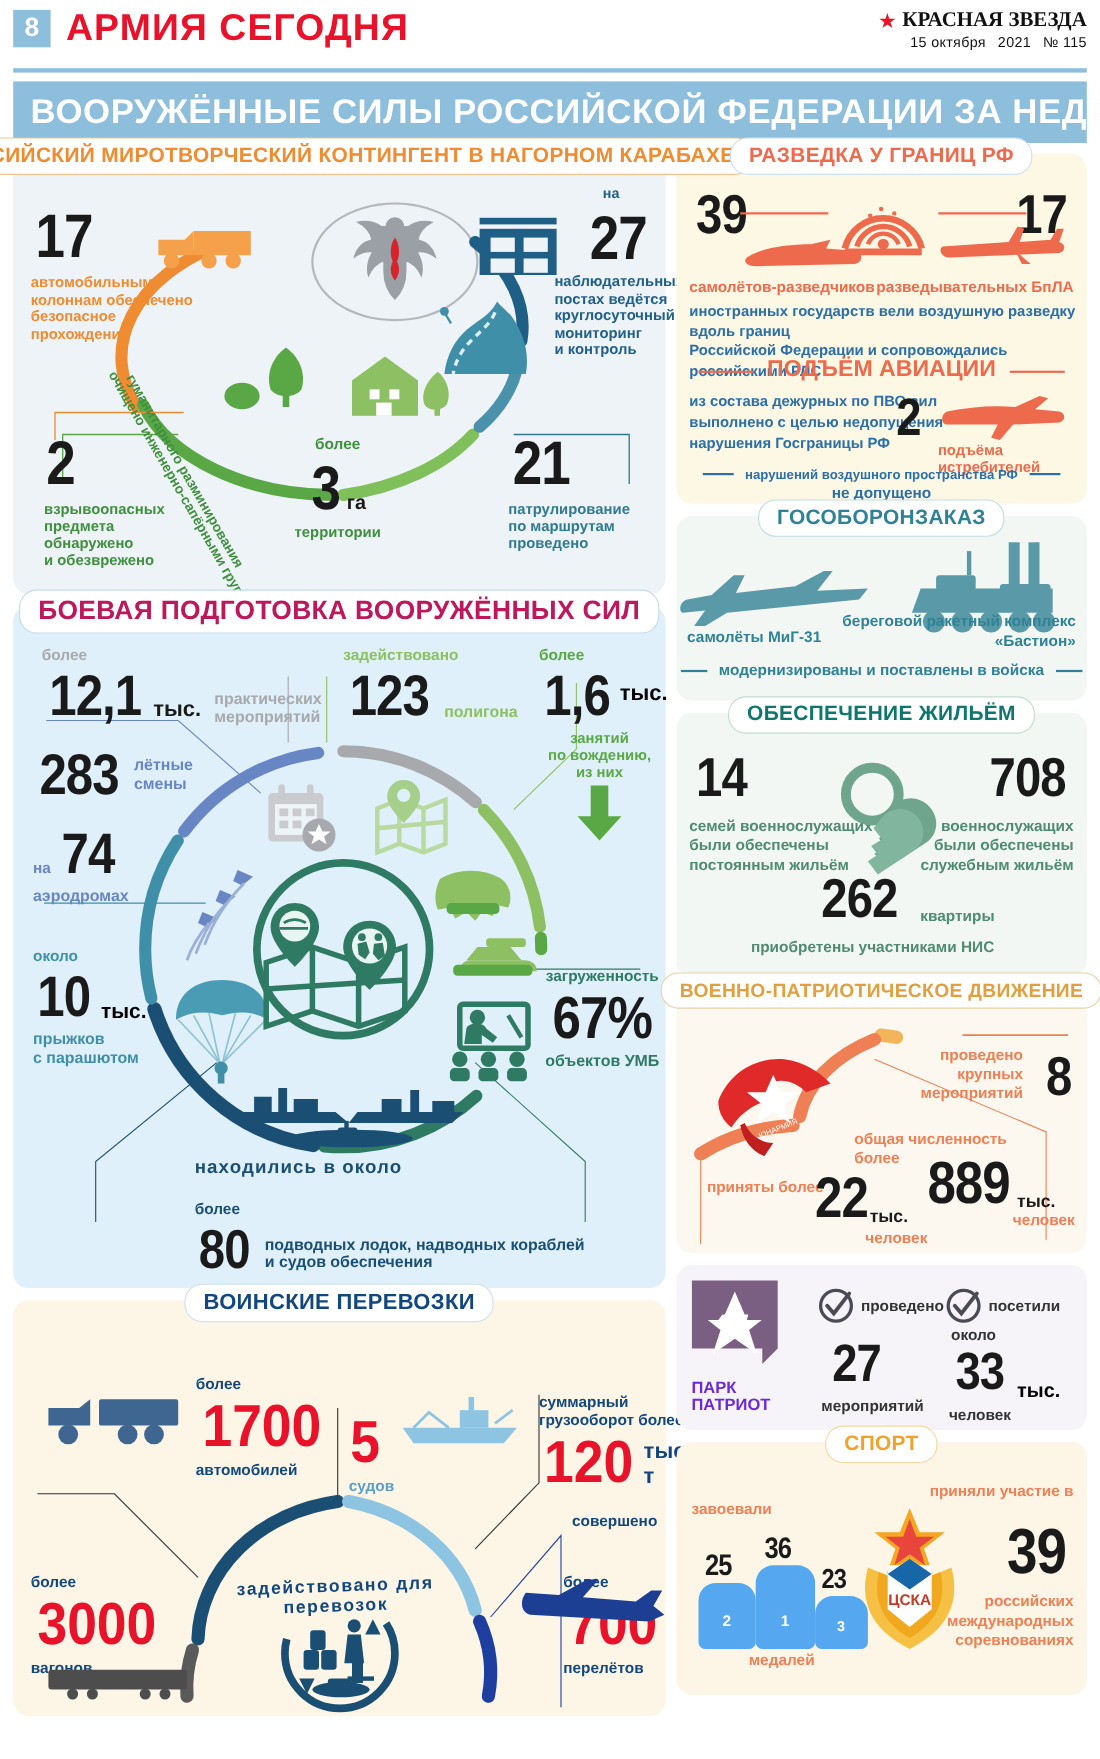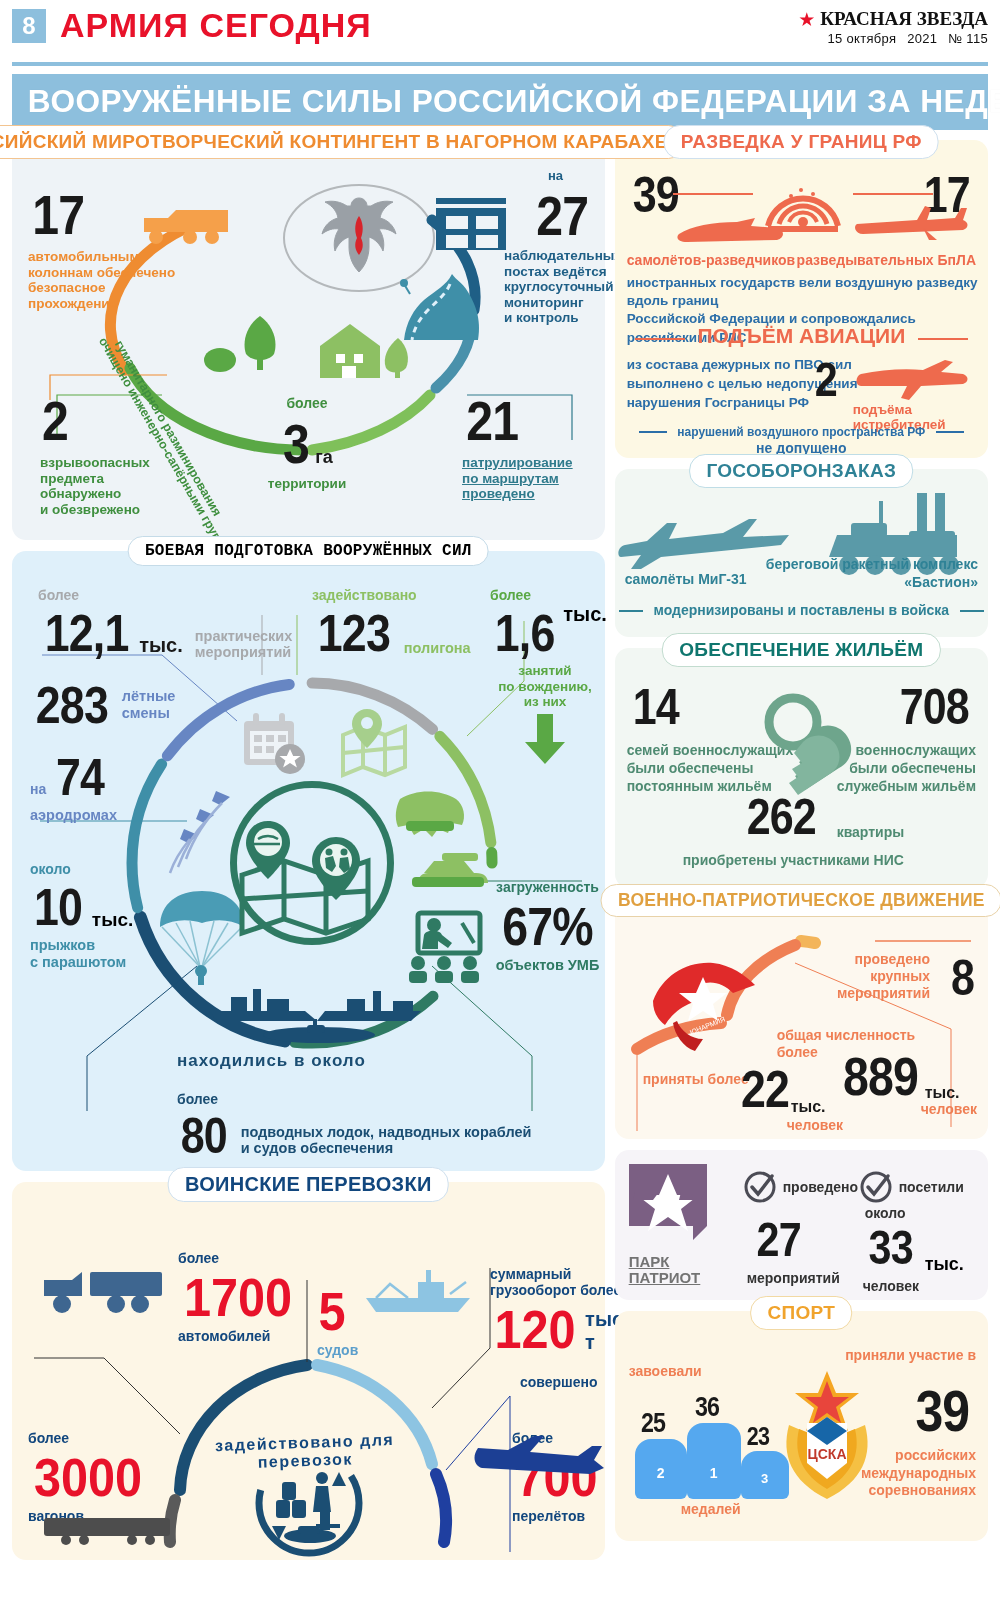--- a/index.html
+++ b/index.html
@@ -75,21 +75,21 @@
   #karabakh { height:400px; padding:26px 16px 10px; }
   #karabakh .panel-title { color:#ef8c31; border:1.5px solid #f3c490; font-size:19px;}
   .k-emblem { position:absolute; left:271px; top:44px; width:152px; height:108px;
               border:2px solid #b4b8bb; border-radius:50%; display:flex; align-items:center; justify-content:center;}
   .k-cell { position:absolute; }
   .k-num { font-size:56px; }
   .k-lbl { font-size:13.5px; }
 
   
   #training { height:620px; padding:30px 12px 10px; }
-  #training .panel-title { color:#000000; border:1.5px solid #c5dbe8; font-size:16px;font-family:Liberation Mono, monospace; }
+  #training .panel-title { color:#be185d; border:1.5px solid #c5dbe8; font-size:24px; }
   .t-item { position:absolute; }
   .t-num { font-size:52px; }
   .t-small { font-size:14px; font-weight:bold;}
   .t-lbl { font-size:14.5px; font-weight:bold; line-height:1.15;}
 
   
   .ring-wrap { position:absolute; left:106px; top:118px; width:388px; height:388px; }
   .inner-circle { position:absolute; left:112px; top:112px; width:164px; height:164px;
      border:7px solid #2f7a63; border-radius:50%; }
 
@@ -217,21 +217,21 @@
           <div style="font-size:14px; color:#3f8f3f; font-weight:bold;">более</div>
           <div style="display:flex; align-items:flex-end; justify-content:center; gap:4px;">
             <div class="num k-num">3</div>
             <div style="font-size:18px; color:#1a1a1a; font-weight:bold; padding-bottom:8px;">га</div>
           </div>
           <div class="lbl k-lbl" style="color:#3f8f3f;">территории</div>
         </div>
 
         <div class="k-cell" style="left:450px; top:248px;">
           <div class="num k-num">21</div>
-          <div class="lbl k-lbl" style="color:#2f7a8c; white-space:pre-line; margin-top:2px;text-decoration:underline;">патрулирование
+          <div class="lbl k-lbl" style="color:#2f7a8c; white-space:pre-line; margin-top:2px;">патрулирование
 по маршрутам
 проведено</div>
         </div>
 
         <div style="position:absolute; left:96px; top:195px; transform:rotate(60deg); transform-origin:left top; font-size:12.5px; font-weight:bold; color:#3f8f3f; white-space:nowrap;">очищено инженерно-сапёрными группами Центра</div>
         <div style="position:absolute; left:112px; top:198px; transform:rotate(60deg); transform-origin:left top; font-size:12.5px; font-weight:bold; color:#3f8f3f; white-space:nowrap;">гуманитарного разминирования</div>
 
         <svg style="position:absolute;left:130px;top:62px" width="90" height="46">
           <rect x="34" y="8" width="52" height="22" fill="#f5a04a"></rect>
           <path d="M2 16 h24 l8 -8 h0 v22 h-32 z" fill="#f5a04a"></path>
@@ -330,21 +330,21 @@
         <div class="t-item" style="left:300px; top:36px;">
           <div class="t-small" style="color:#8dc063;">задействовано</div>
           <div style="display:flex; align-items:flex-end; gap:8px;">
             <div class="num t-num">123</div>
             <div class="t-lbl" style="color:#8dc063; padding-bottom:6px;">полигона</div>
           </div>
         </div>
 
         <div class="t-item" style="left:478px; top:36px; text-align:center; width:110px;">
           <div class="t-small" style="color:#5aa845; text-align:left;">более</div>
-          <div style="display:flex; align-items:flex-start; gap:4px;">
+          <div style="display:flex; align-items:center; gap:4px;">
             <div class="num t-num">1,6</div>
             <div style="font-size:20px; font-weight:bold; padding-bottom:6px;">тыс.</div>
           </div>
           <div class="t-lbl" style="color:#5aa845; white-space:pre-line; font-size:13.5px;">занятий
 по вождению,
 из них</div>
           <svg width="44" height="50" style="margin:4px auto 0;">
             <path d="M14 0 h16 v28 h12 L22 50 L2 28 h12 z" fill="#5aa845"></path>
           </svg>
         </div>
@@ -715,21 +715,21 @@
       </div>
 
       <div class="panel p-lav" id="park">
         <div style="position:absolute; left:14px; top:14px;">
           <svg width="82" height="88">
             <path d="M0 0 h78 v62 l-14 14 v-14 h-64z" fill="#7b5f83"></path>
             <path d="M39 10 l9 21 h22 l-18 14 l7 22 l-20 -14 l-20 14 l7 -22 l-18 -14 h22z" fill="#ffffff"></path>
             <path d="M6 28 h24 l-6 8 h-20z" fill="#7b5f83"></path>
             <path d="M52 28 h24 l-4 8 h-22z" fill="#7b5f83"></path>
           </svg>
-          <div style="font-size:15px; font-weight:bold; color:#737373; line-height:1.05; margin-top:2px;text-decoration:underline;">
+          <div style="font-size:15px; font-weight:bold; color:#6d28d9; line-height:1.05; margin-top:2px;">
             <div>ПАРК</div>
             <div>ПАТРИОТ</div>
           </div>
         </div>
 
         <div style="position:absolute; left:128px; top:20px; display:flex; align-items:center; gap:6px;">
           <svg width="34" height="34">
             <circle cx="17" cy="17" r="14" fill="none" stroke="#4b4b55" stroke-width="3"></circle>
             <path d="M9 17 l6 7 l14 -18" fill="none" stroke="#4b4b55" stroke-width="3.5" stroke-linecap="round"></path>
           </svg>

